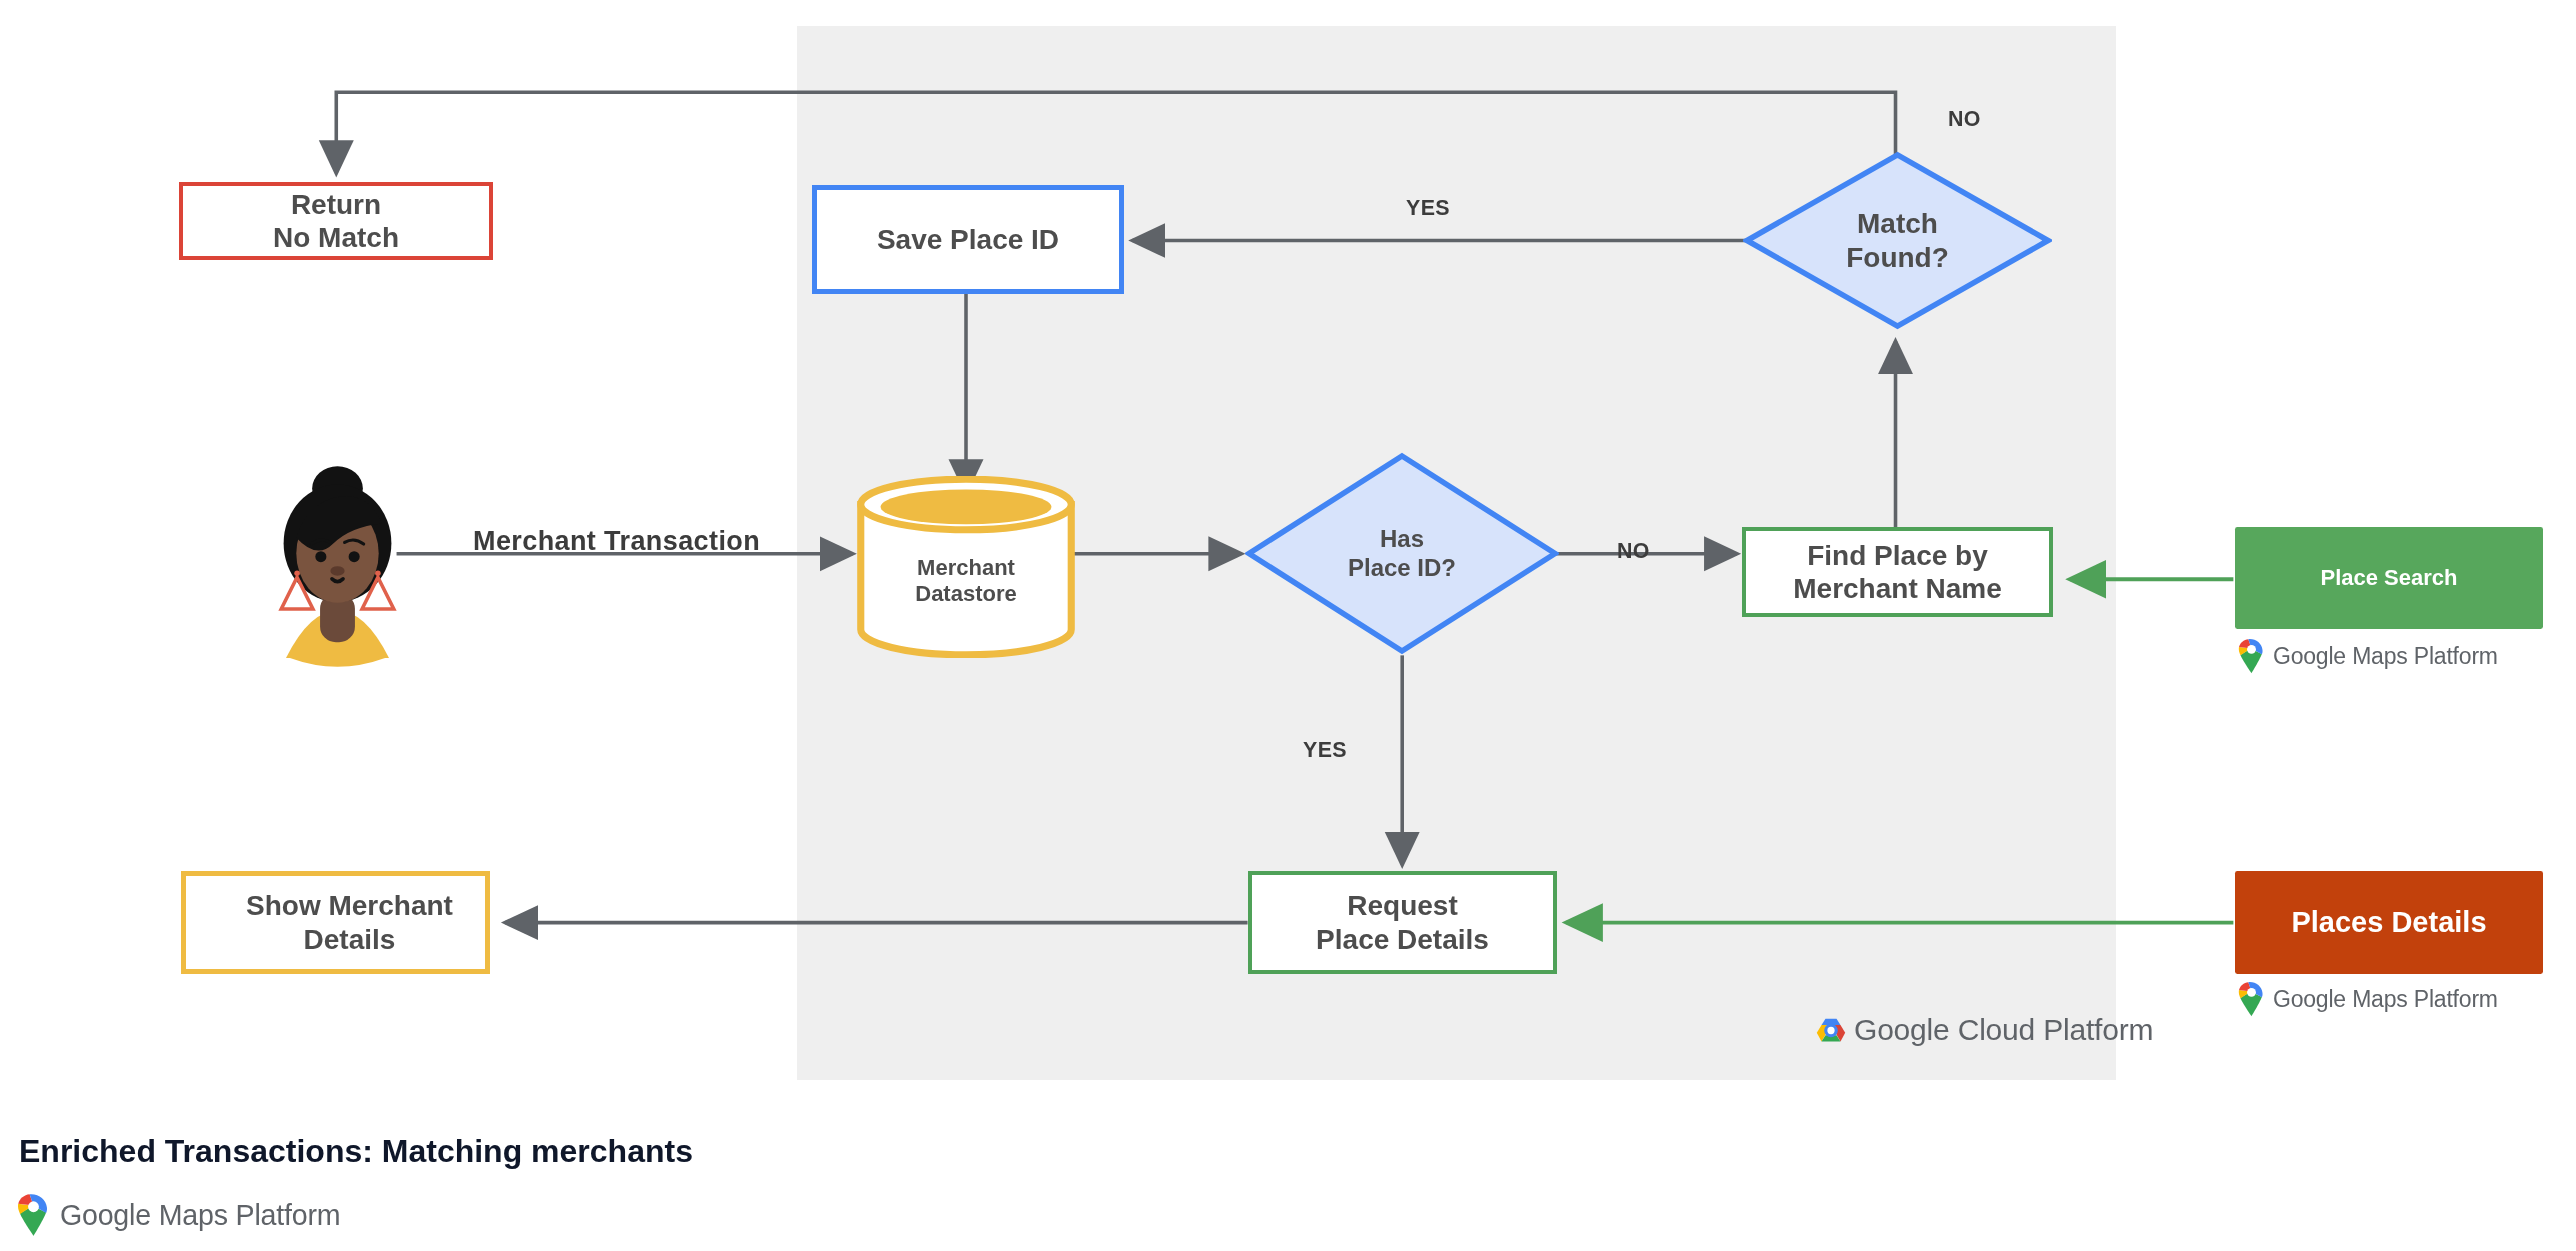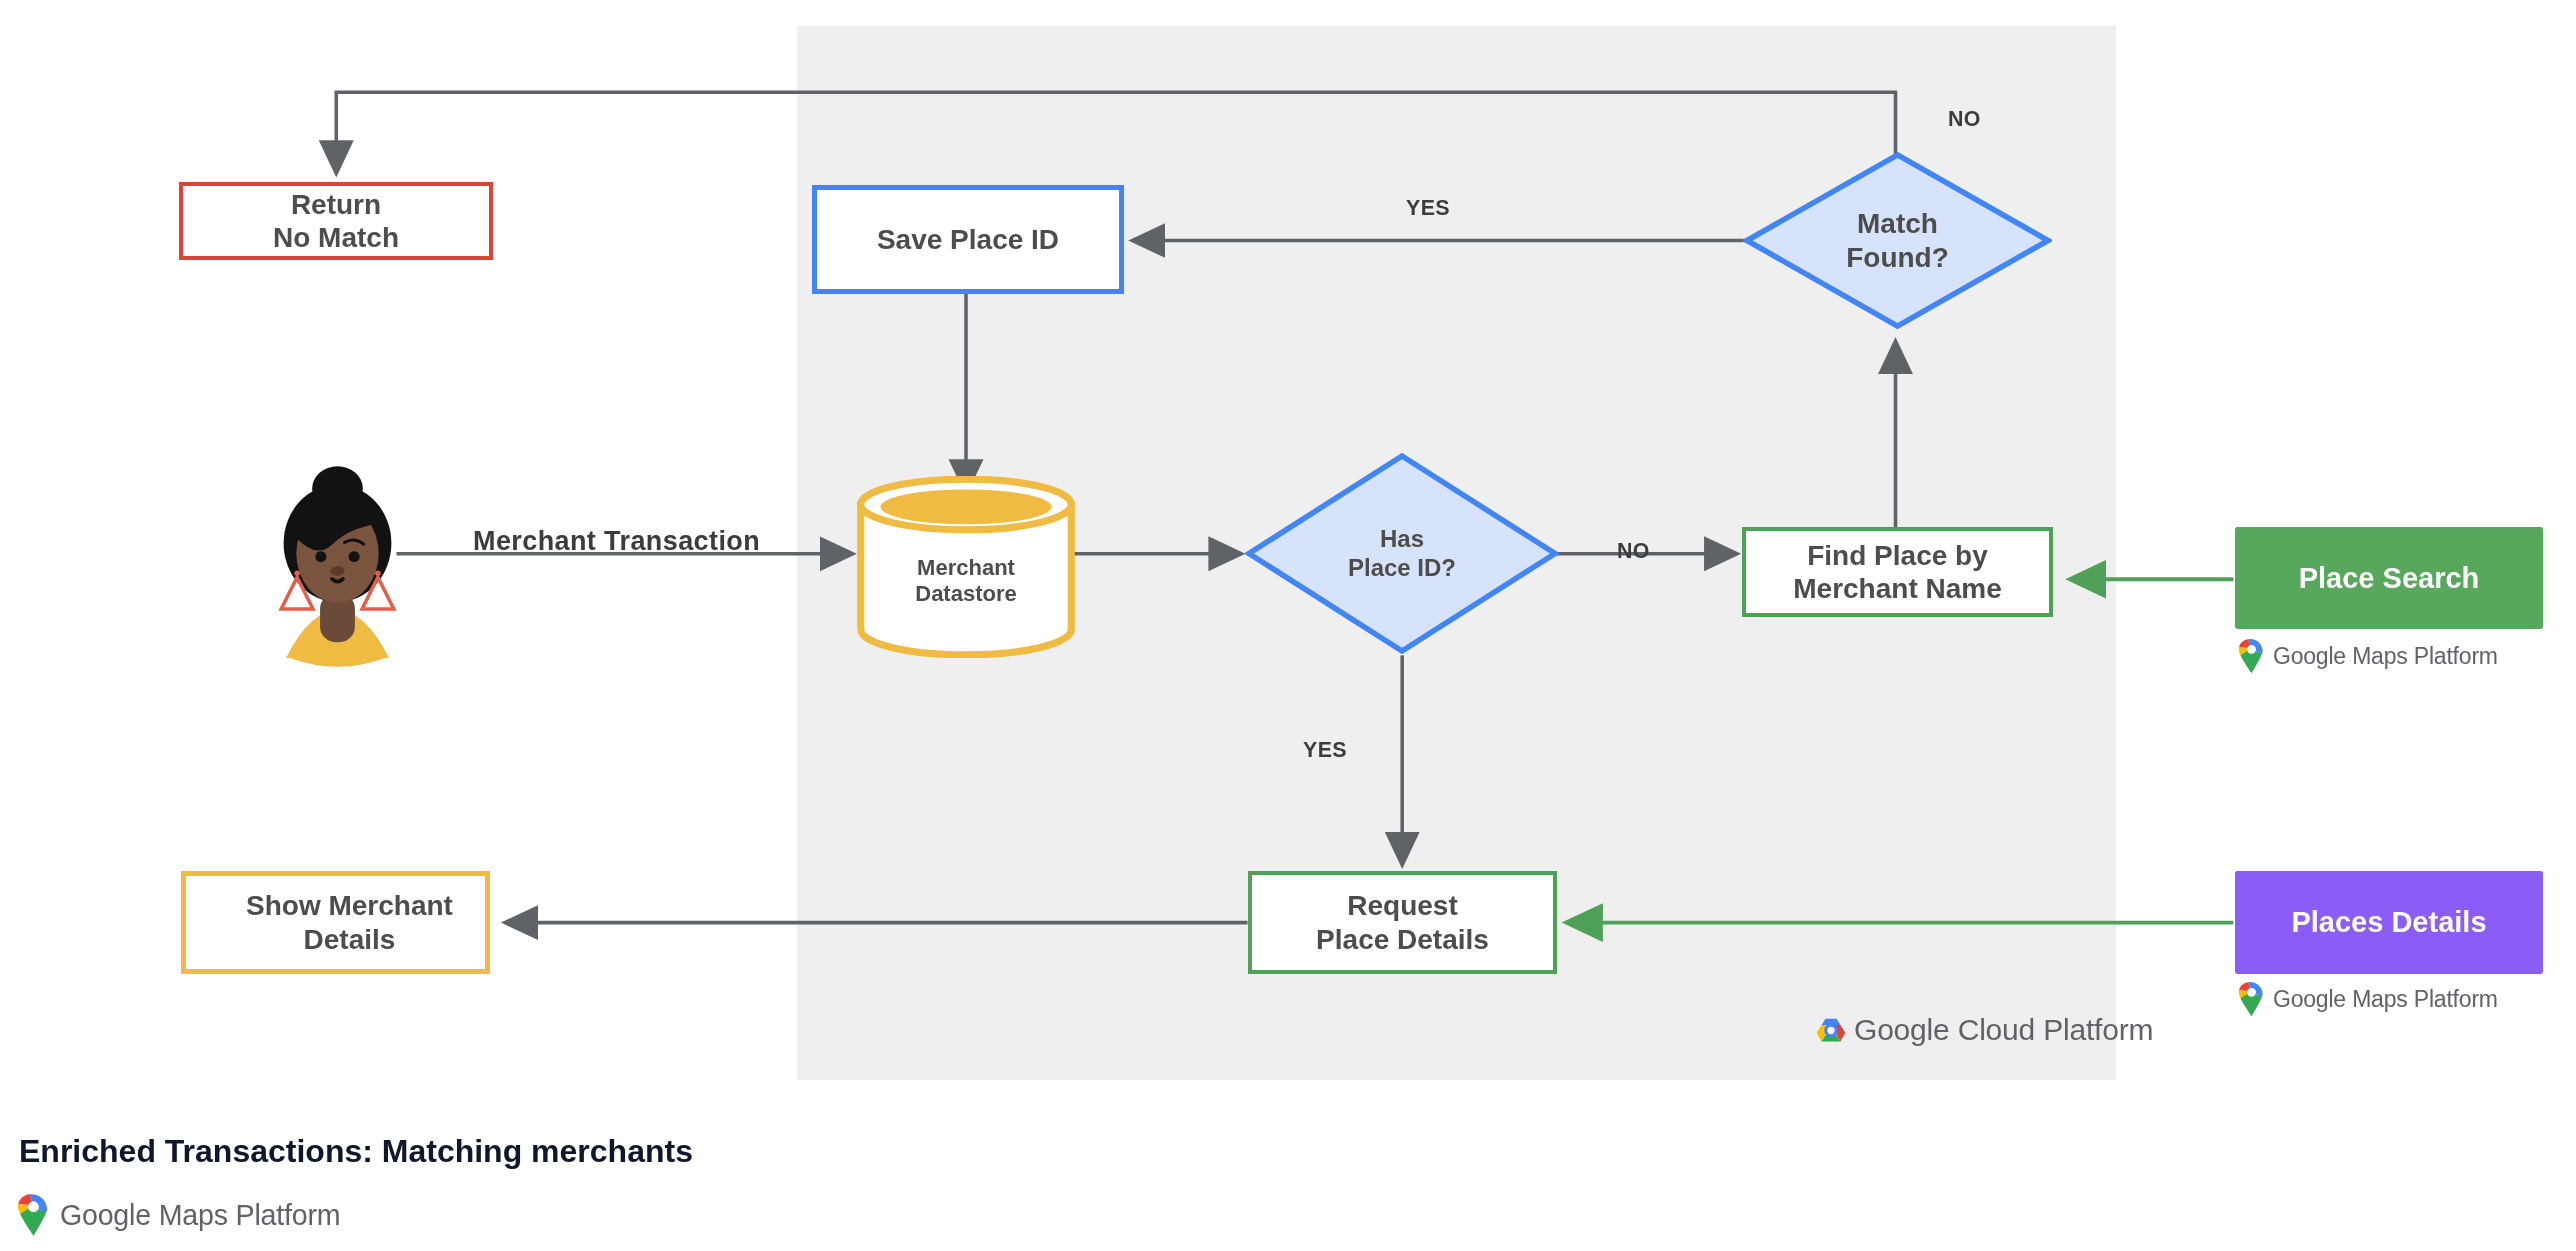--- a/index.html
+++ b/index.html
@@ -145,34 +145,34 @@
   </div>
 
   <div class="node box" style="left:181px;top:871px;width:309px;height:103px;border:5.6px solid #EFBB42;">
     <div class="lbl" style="font-size:28px;margin-left:28px;">
       <div>Show Merchant</div>
       <div>Details</div>
     </div>
   </div>
 
   <div class="node" style="left:2235px;top:527px;width:308px;height:102px;background:#57A75C;border-radius:2.4px;">
-    <div style="color:#ffffff;font-weight:700;font-size:29px;text-align:center;">Place Search</div>
+    <div style="color:#ffffff;font-weight:700;font-size:22px;text-align:center;">Place Search</div>
   </div>
   <div class="gmp" style="left:2238px;top:639px;">
     <svg width="27" height="35" viewBox="0 0 34 44">
       <path d="M17 43 C17 43 6 27 3 20 L16 12 L30 19 C27 27 17 43 17 43 z" fill="#34A853"></path>
       <path d="M3.2 20.5 C1.4 16.8 0.6 13.6 1.2 10 L16 12 z" fill="#FBBC04"></path>
       <path d="M1.3 10 C2.6 4.6 7.3 0.8 13 0.2 L17 11.8 z" fill="#EA4335"></path>
       <path d="M13 0.2 C22 -0.8 30 5.5 30.8 13.6 C31.1 16 30.8 17.8 30 19.3 L17 11.8 z" fill="#4285F4"></path>
       <circle cx="17" cy="13" r="5.6" fill="#ffffff"></circle>
     </svg>
     <span class="gmp-txt">Google Maps Platform</span>
   </div>
 
-  <div class="node" style="left:2235px;top:871px;width:308px;height:103px;background:#8b5cf6;border-radius:2.4px;">
+  <div class="node" style="left:2235px;top:871px;width:308px;height:103px;background:#c2410c;border-radius:2.4px;">
     <div style="color:#ffffff;font-weight:700;font-size:29px;">Places Details</div>
   </div>
   <div class="gmp" style="left:2238px;top:982px;">
     <svg width="27" height="35" viewBox="0 0 34 44">
       <path d="M17 43 C17 43 6 27 3 20 L16 12 L30 19 C27 27 17 43 17 43 z" fill="#34A853"></path>
       <path d="M3.2 20.5 C1.4 16.8 0.6 13.6 1.2 10 L16 12 z" fill="#FBBC04"></path>
       <path d="M1.3 10 C2.6 4.6 7.3 0.8 13 0.2 L17 11.8 z" fill="#EA4335"></path>
       <path d="M13 0.2 C22 -0.8 30 5.5 30.8 13.6 C31.1 16 30.8 17.8 30 19.3 L17 11.8 z" fill="#4285F4"></path>
       <circle cx="17" cy="13" r="5.6" fill="#ffffff"></circle>
     </svg>

